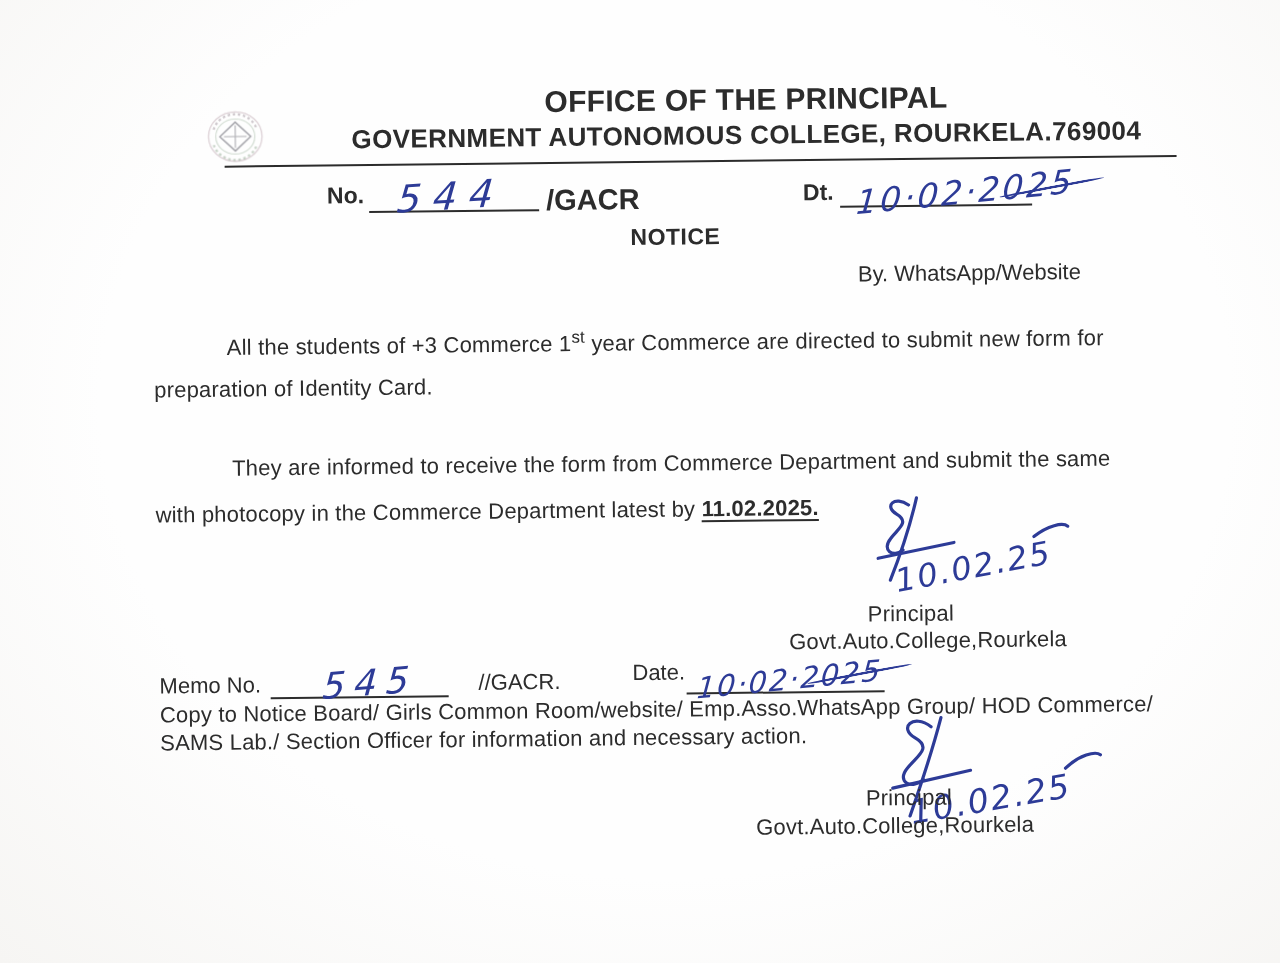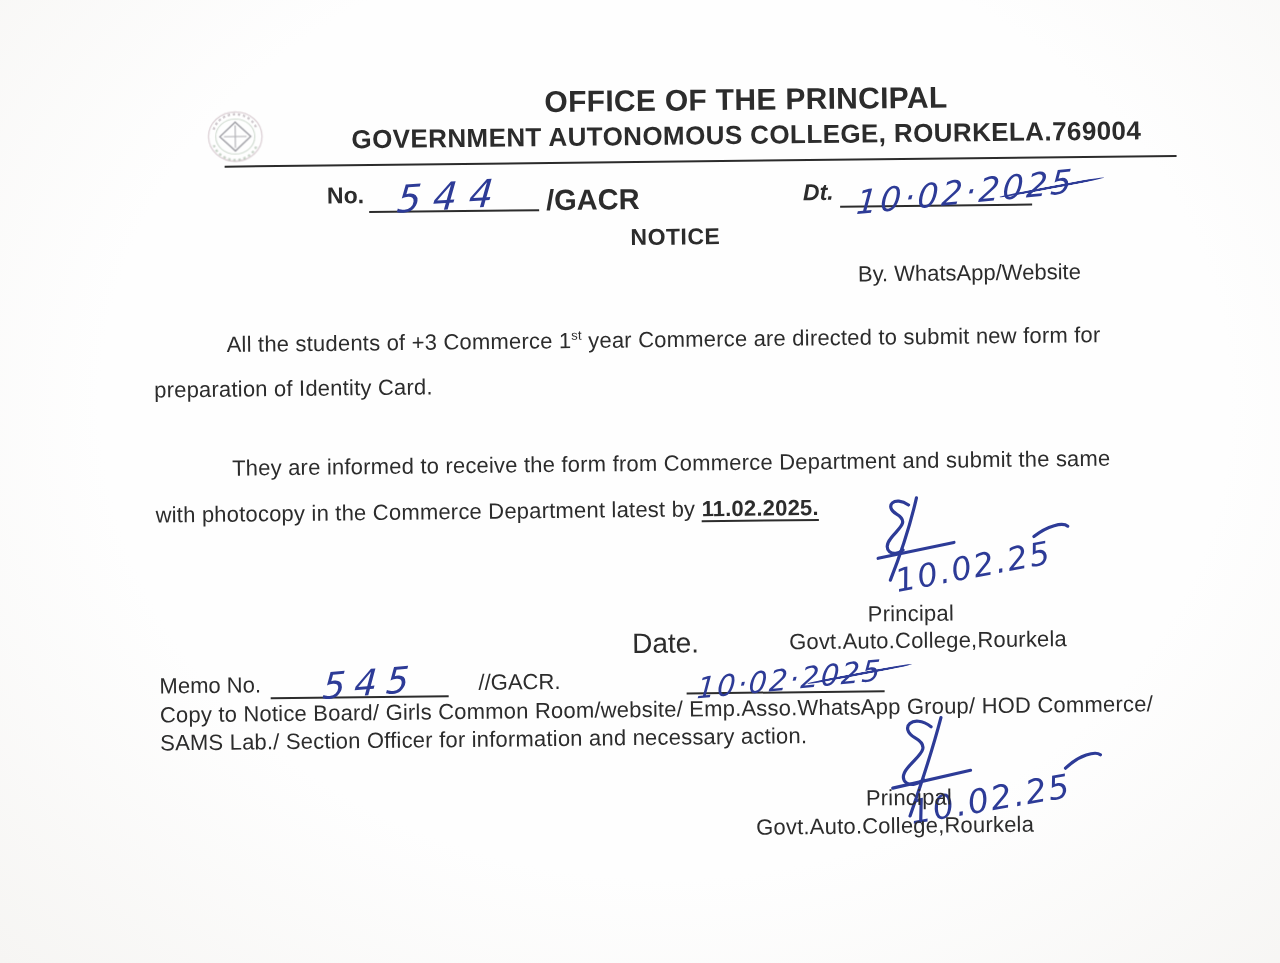--- a/index.html
+++ b/index.html
@@ -16,21 +16,21 @@
   .title-block{left:220px;top:84px;width:1060px;text-align:center;white-space:nowrap;}
   .doc-title{font-size:30px;font-weight:bold;letter-spacing:0.3px;}
   .doc-subtitle{font-size:26px;font-weight:bold;letter-spacing:0.4px;margin-top:3px;}
   .rule{left:228px;top:161px;width:952px;height:2.4px;background:#2b2b2b;}
 
   
   .ref-no-label{left:330px;top:179px;font-size:23px;font-weight:bold;}
   .uline{position:absolute;height:26px;border-bottom:2.6px solid #2c2c2c;}
   .ref-no-line{left:372px;top:182px;width:170px;}
   .ref-no-suffix{left:549px;top:183px;font-size:29px;font-weight:bold;}
-  .ref-dt-label{left:806px;top:181px;font-size:23px;font-weight:bold;font-style:italic;}
+  .ref-dt-label{left:806px;top:181px;font-size:23px;font-weight:bold;}
   .ref-dt-line{left:843px;top:182px;width:192px;}
 
   
   .hand{position:absolute;font-family:"DejaVu Sans",sans-serif;font-style:italic;
         color:#2d3b97;white-space:nowrap;}
   .hw-ref-no{font-size:38px;letter-spacing:12px;left:28px;bottom:-8px;transform:rotate(-3deg) skewX(-9deg);}
   .hw-ref-date{font-size:33px;letter-spacing:3px;left:16px;bottom:-7px;transform:rotate(-5deg) skewX(-10deg);}
   .hw-memo-no{font-size:36px;letter-spacing:9px;left:52px;bottom:-7px;transform:rotate(-4deg) skewX(-9deg);}
   .hw-memo-date{font-size:29px;letter-spacing:2px;left:10px;bottom:-5px;transform:rotate(-5deg) skewX(-10deg);}
   .hw-ref-date::after,.hw-memo-date::after{
@@ -39,40 +39,40 @@
   }
 
   
   .notice-heading{left:633px;top:224px;font-size:23px;font-weight:bold;letter-spacing:0.5px;}
   .by-line{left:860px;top:264px;font-size:22px;}
   .body-line{font-size:22px;letter-spacing:0.2px;}
   .p1l1{left:228px;top:327px;}
   .p1l2{left:155px;top:372px;}
   .p2l1{left:232px;top:451px;}
   .p2l2{left:155px;top:497px;}
-  sup{font-size:13px;}
+  sup{font-size:17px;}
   .deadline{font-weight:bold;text-decoration:underline;text-decoration-thickness:2px;text-underline-offset:4px;}
 
   
   .sig-svg{overflow:visible;}
   .sig1{left:856px;top:496px;width:215px;height:112px;}
   .sig2{left:846px;top:714px;width:255px;height:125px;}
   .sig-stroke{fill:none;stroke:#2d3b97;stroke-width:3.2;stroke-linecap:round;}
   .sig-date{font-family:"DejaVu Sans",sans-serif;font-style:italic;fill:#2d3b97;letter-spacing:2px;}
 
   .principal-1{left:866px;top:604px;font-size:22px;}
   .org-1{left:787px;top:631px;font-size:22px;}
   .principal-2{left:862px;top:788px;font-size:22px;}
   .org-2{left:752px;top:816px;font-size:22px;}
 
   
   .memo-label{left:157px;top:668px;font-size:22px;}
   .memo-line{left:268px;top:667px;width:178px;}
   .memo-suffix{left:452px;top:668px;font-size:22px;margin-left:24px;}
-  .memo-date-label{left:630px;top:628px;font-size:28px;}
+  .memo-date-label{left:630px;top:660px;font-size:22px;}
   .memo-date-line{left:684px;top:667px;width:198px;}
   .copy1{left:157px;top:697px;}
   .copy2{left:157px;top:725px;}
 </style>
 </head>
 <body>
 
 <div class="page">
   <div class="inner">
 

